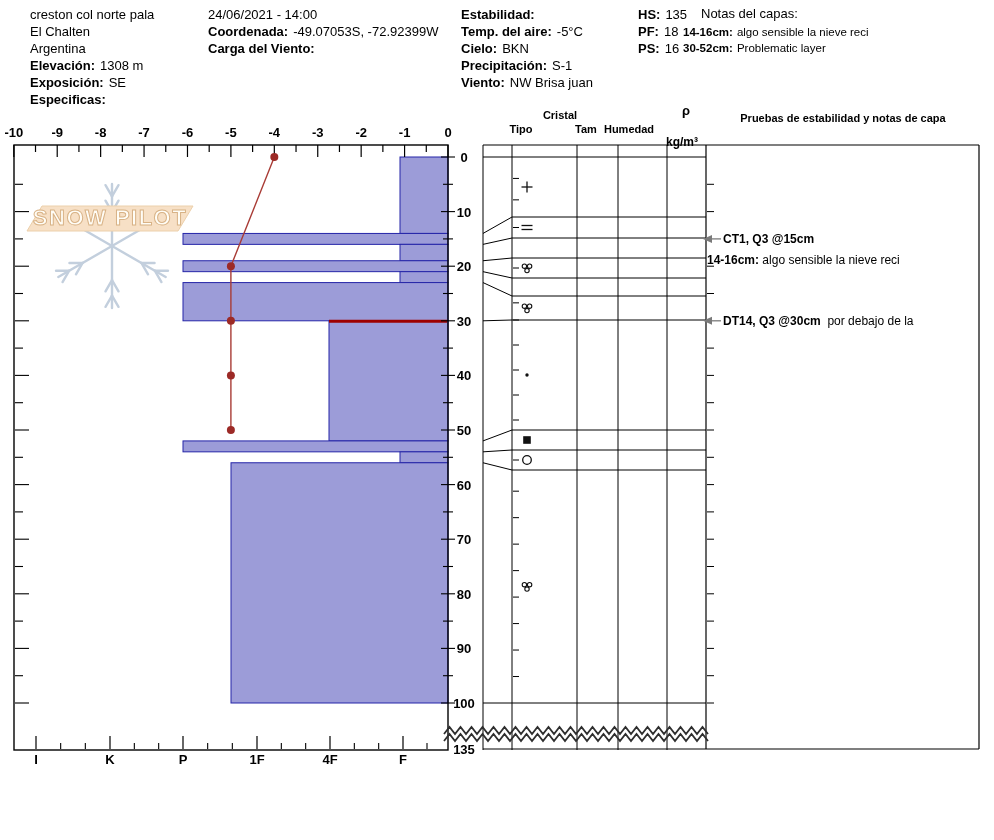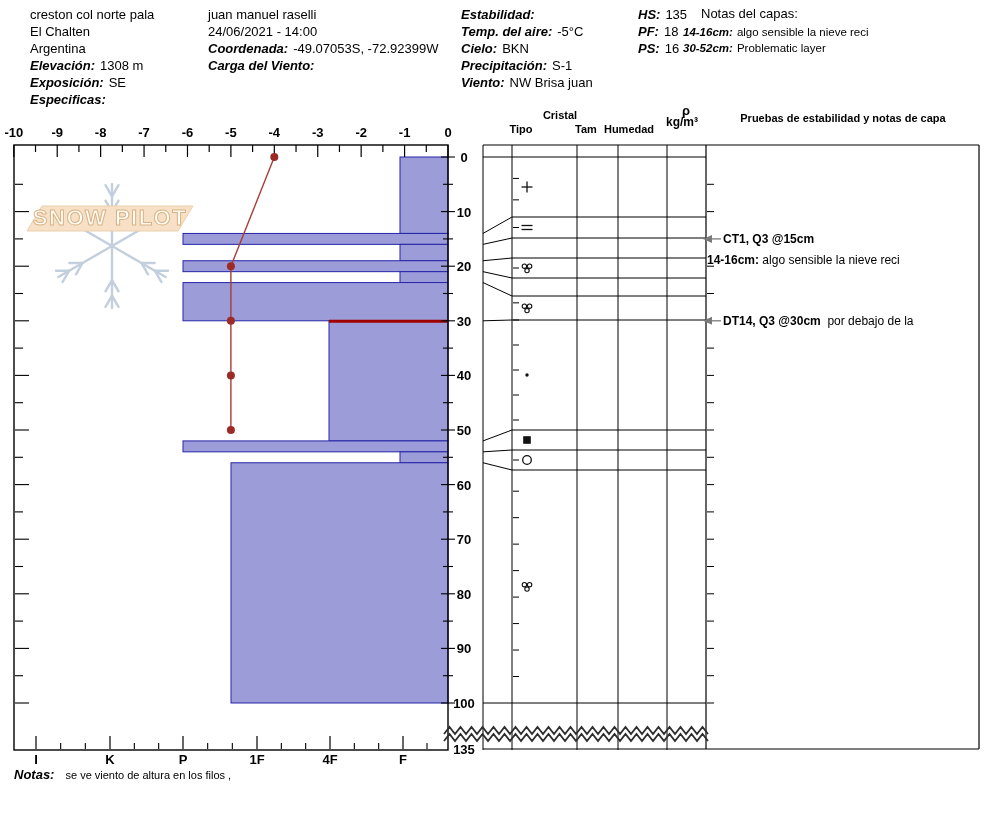--- a/index.html
+++ b/index.html
@@ -3,21 +3,21 @@
 <meta charset="utf-8">
 <style>
   html,body{margin:0;padding:0;background:#fff;}
   #stage{position:relative;width:994px;height:840px;background:#fff;overflow:hidden;
          font-family:"Liberation Sans",sans-serif;color:#000;}
   #chart-svg{position:absolute;left:0;top:0;}
   #chart-svg text{white-space:pre;font-family:"Liberation Sans",sans-serif;}
   .abs{position:absolute;white-space:nowrap;}
   .hcol{position:absolute;top:6px;}
   .hline{font-size:13px;line-height:17px;margin-left:16px;}
-  .hl{font-weight:700;margin-right:5px;font-style:italic;}
+  .hl{font-weight:700;margin-right:5px;}
   .hl:empty{margin-right:0;}
   .lnote{font-size:11.5px;line-height:16px;}
   .lnote .hl{margin-right:4px;}
   .colhead{position:absolute;font-weight:700;font-size:11px;text-align:center;line-height:13px;}
   #footer{position:absolute;left:14px;top:765px;white-space:nowrap;}
   #footer .hl{font-size:13px;}
   #footer .fv{font-size:11px;margin-left:6px;}
 </style>
 </head>
 <body>
@@ -323,21 +323,20 @@
   <div class="hcol" style="left:14px">
     <div class="hline"><span class="hl"></span><span class="hv">creston col norte pala</span></div>
     <div class="hline"><span class="hl"></span><span class="hv">El Chalten</span></div>
     <div class="hline"><span class="hl"></span><span class="hv">Argentina</span></div>
     <div class="hline"><span class="hl">Elevación:</span><span class="hv">1308 m</span></div>
     <div class="hline"><span class="hl">Exposición:</span><span class="hv">SE</span></div>
     <div class="hline"><span class="hl">Especificas:</span><span class="hv"></span></div>
   </div>
 
   <div class="hcol" style="left:192px">
-    <div class="hline"><span class="hl"></span><span class="hv">juan manuel raselli</span></div>
     <div class="hline"><span class="hl"></span><span class="hv">24/06/2021 - 14:00</span></div>
     <div class="hline"><span class="hl">Coordenada:</span><span class="hv">-49.07053S, -72.92399W</span></div>
     <div class="hline"><span class="hl">Carga del Viento:</span><span class="hv"></span></div>
   </div>
 
   <div class="hcol" style="left:445px">
     <div class="hline"><span class="hl">Estabilidad:</span><span class="hv"></span></div>
     <div class="hline"><span class="hl">Temp. del aire:</span><span class="hv">-5°C</span></div>
     <div class="hline"><span class="hl">Cielo:</span><span class="hv">BKN</span></div>
     <div class="hline"><span class="hl">Precipitación:</span><span class="hv">S-1</span></div>
@@ -352,19 +351,16 @@
 
   <div class="abs" style="left:701px;top:6px;font-size:13px;font-weight:400">Notas del capas:</div>
   <div class="abs lnote" style="left:683px;top:24px"><span class="hl">14-16cm:</span><span>algo sensible la nieve reci</span></div>
   <div class="abs lnote" style="left:683px;top:40px"><span class="hl">30-52cm:</span><span>Problematic layer</span></div>
 
   <div class="colhead" style="left:520px;top:109px;width:80px">Cristal</div>
   <div class="colhead" style="left:496px;top:123px;width:50px">Tipo</div>
   <div class="colhead" style="left:562px;top:123px;width:48px">Tam</div>
   <div class="colhead" style="left:597px;top:123px;width:64px">Humedad</div>
   <div class="colhead" style="left:671px;top:104px;width:30px;font-size:13px">ρ</div>
-  <div class="colhead" style="left:659px;top:116px;width:46px;font-size:12px">kg/m³</div>
+  <div class="colhead" style="left:659px;top:136px;width:46px;font-size:12px">kg/m³</div>
   <div class="colhead" style="left:707px;top:112px;width:272px">Pruebas de estabilidad y notas de capa</div>
 
-  <div id="footer">
-    <span class="hl">Notas:</span><span class="fv">se ve viento de altura en los filos ,</span>
-  </div>
 </div>
 
 </body></html>

